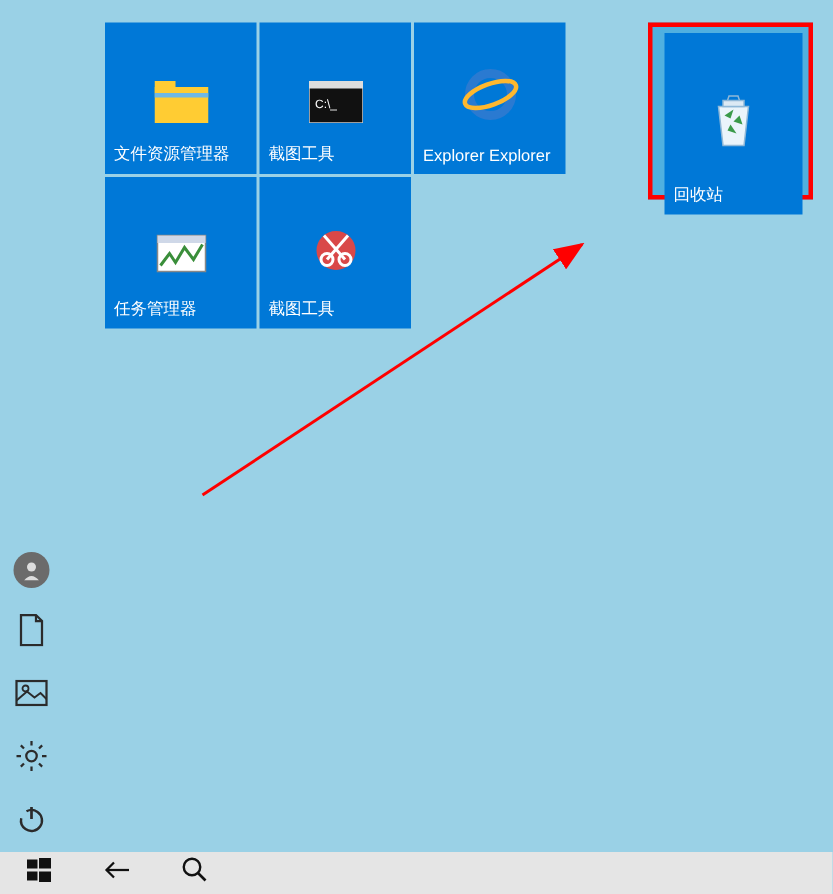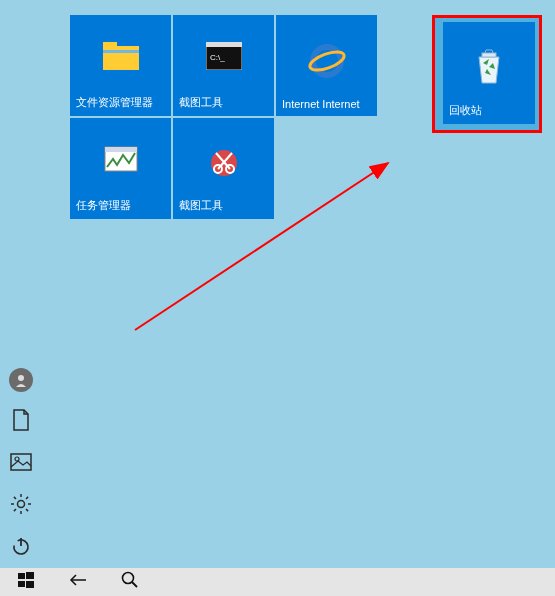--- a/index.html
+++ b/index.html
@@ -28,21 +28,21 @@
       display: flex;
       flex-direction: column;
       align-items: center;
       justify-content: center;
       cursor: pointer;
     }
     .tile-icon {
       width: 40px;
       height: 40px;
       display: flex;
-      align-items: flex-start;
+      align-items: flex-end;
       justify-content: center;
       margin-top: -8px;
     }
     .tile-label {
       position: absolute;
       bottom: 6px;
       left: 6px;
       font-size: 11px;
       color: #fff;
       white-space: nowrap;
@@ -55,21 +55,21 @@
       height: 118px;
       border: 3px solid #ff0000;
       background: #50b0e0;
       display: flex;
       align-items: flex-start;
       justify-content: flex-end;
       padding: 4px;
     }
     .highlighted-tile-wrap .tile {
       width: 92px;
-      height: 102px;
+      height: 121px;
     }
     .sidebar {
       position: absolute;
       left: 0;
       bottom: 28px;
       width: 42px;
       display: flex;
       flex-direction: column;
       align-items: center;
       gap: 18px;
@@ -146,21 +146,21 @@
 
 
   <div class="tile">
     <span class="tile-icon">
       <svg width="38" height="38" viewBox="0 0 38 38">
         <circle cx="19" cy="19" r="14" fill="none" stroke="#2a7ad1" stroke-width="6"></circle>
         <ellipse cx="19" cy="19" rx="18" ry="7" fill="none" stroke="#ffb82e" stroke-width="3" transform="rotate(-20 19 19)"></ellipse>
         <rect x="12" y="17" width="14" height="5" fill="#0078d7"></rect>
       </svg>
     </span>
-    <span class="tile-label">Internet Internet</span>
+    <span class="tile-label">Explorer Explorer</span>
   </div>
 
   <div class="tile">
     <span class="tile-icon">
       <svg width="36" height="30" viewBox="0 0 36 30">
         <rect x="2" y="2" width="32" height="24" fill="#fff" stroke="#888"></rect>
         <rect x="2" y="2" width="32" height="5" fill="#cfd8e8"></rect>
         <polyline points="4,22 10,14 14,20 20,10 26,18 32,8" fill="none" stroke="#3a8e3a" stroke-width="2"></polyline>
       </svg>
     </span>

